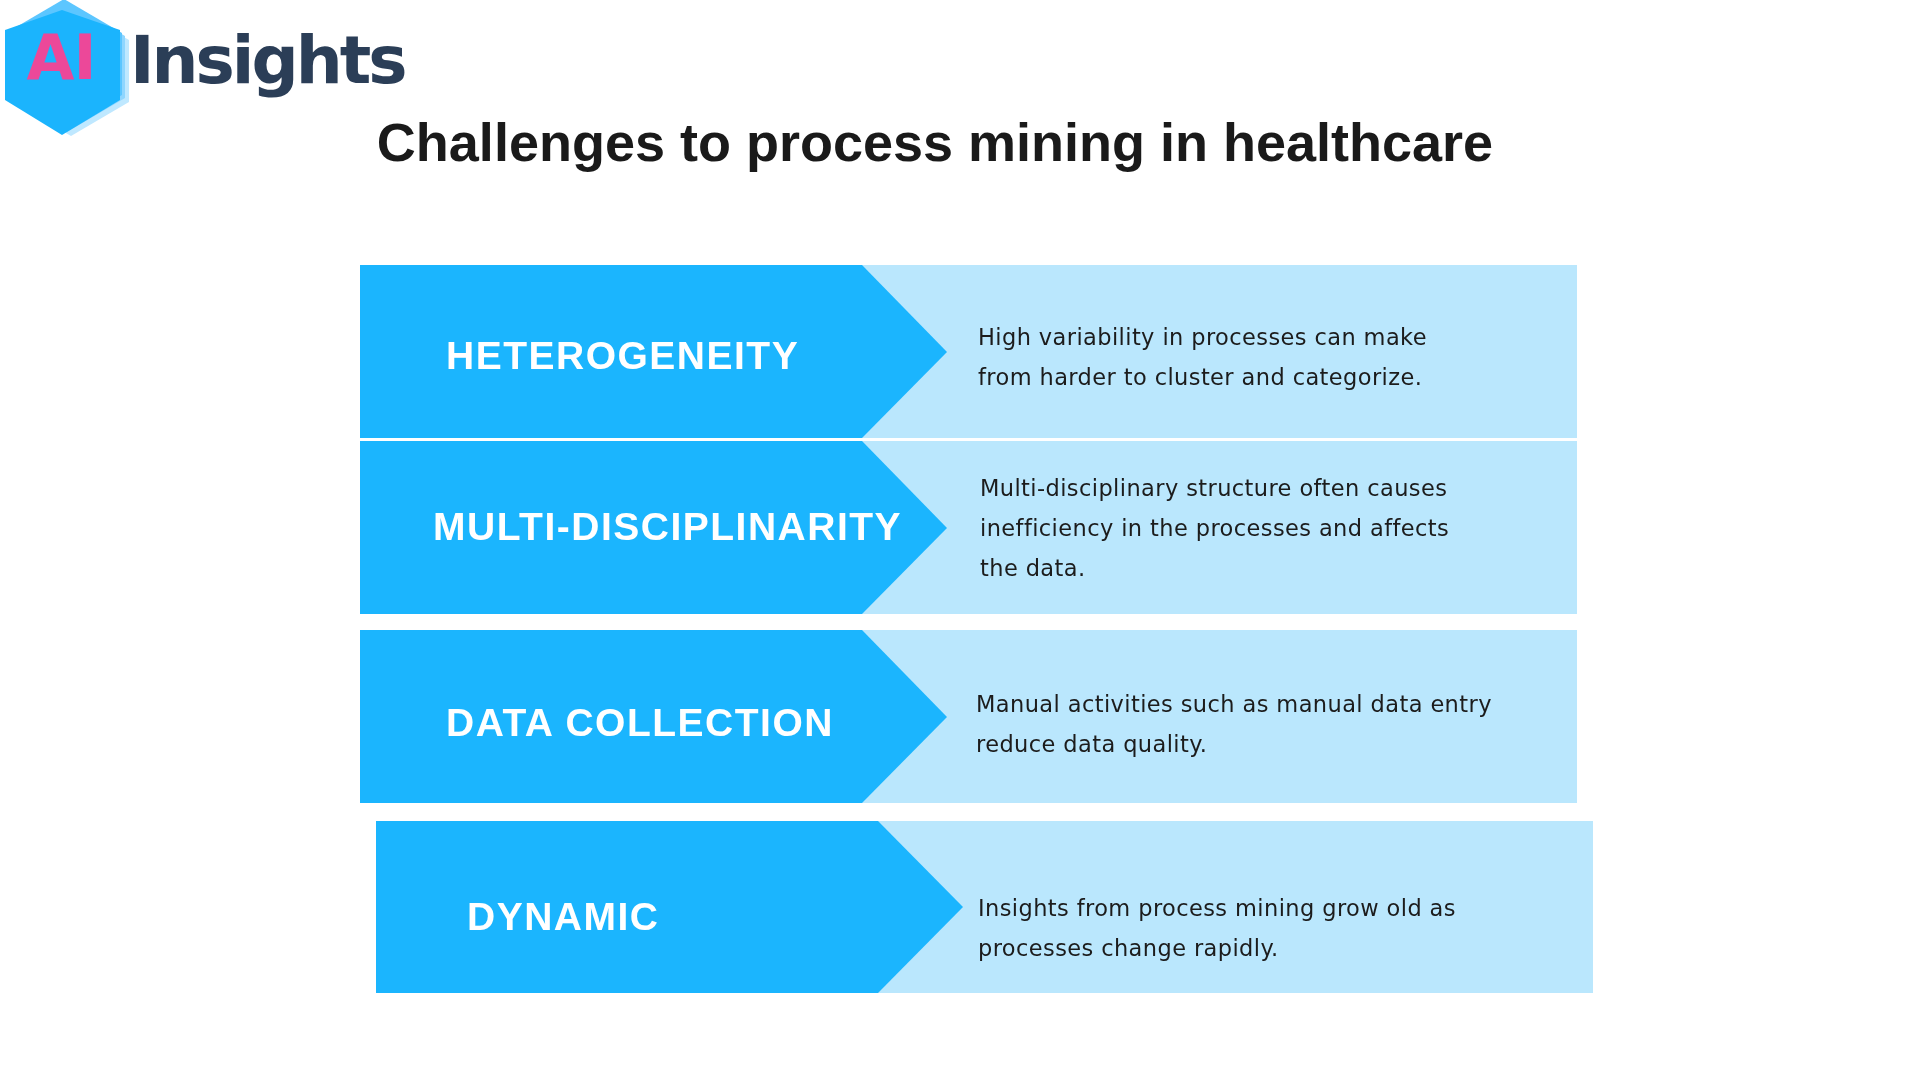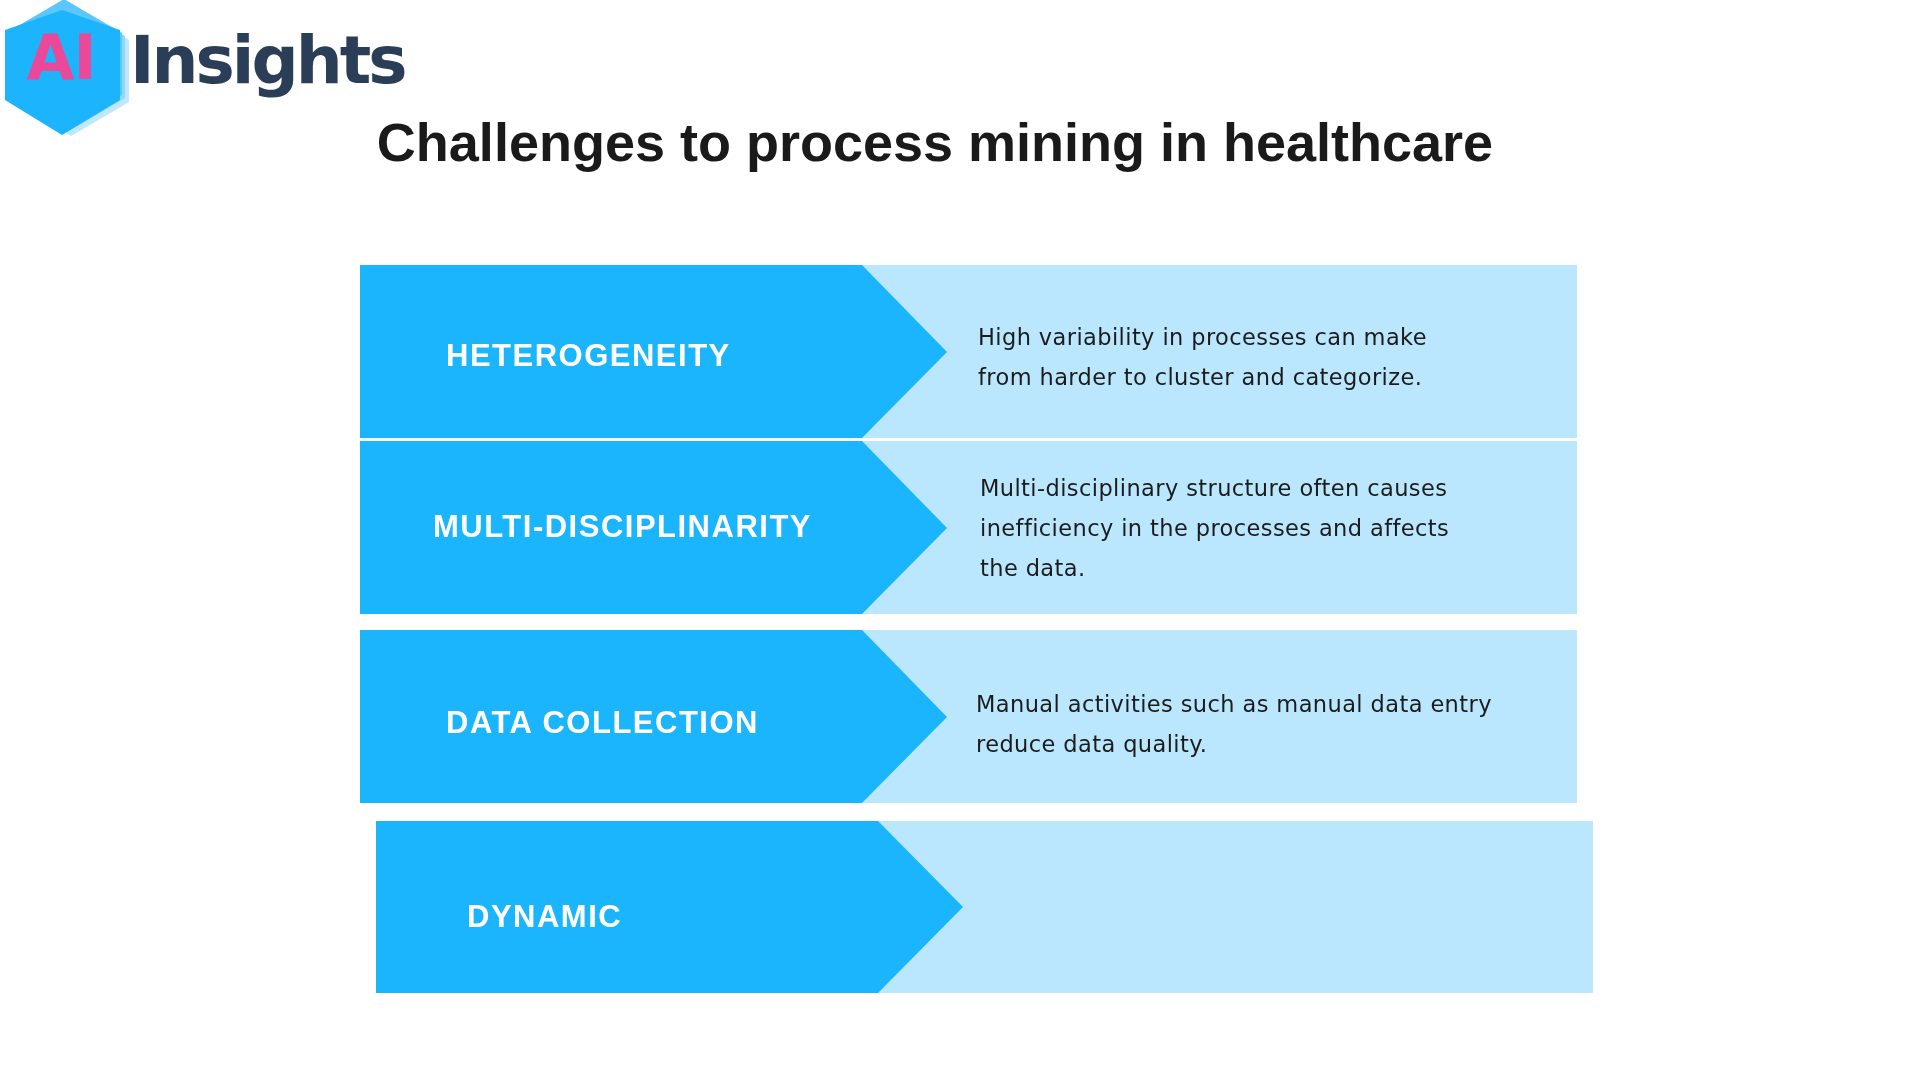--- a/index.html
+++ b/index.html
@@ -23,21 +23,21 @@
   .title {
     position:absolute; left:0; top:112px; width:1870px; text-align:center;
     font-family:"Liberation Sans", sans-serif; font-weight:bold;
     font-size:54px; color:#1a1a1a; line-height:60px;
   }
   .rows { position:absolute; left:360px; top:265px; width:1217px; }
   .row { position:absolute; left:0; width:1217px; height:173px; }
   .row svg { position:absolute; left:0; top:0; }
   .label {
     position:absolute; font-family:"Liberation Sans", sans-serif;
-    font-weight:bold; font-size:31px; color:#ffffff; letter-spacing:1.5px;
+    font-weight:bold; font-size:39px; color:#ffffff; letter-spacing:1.5px;
     white-space:nowrap; line-height:40px;
   }
   .desc {
     position:absolute; font-family:"DejaVu Sans", sans-serif;
     font-size:22.5px; color:#1c1c1c; line-height:40px; letter-spacing:0.4px;
     white-space:pre-line; width:600px;
   }
 </style>
 </head>
 <body>
@@ -87,15 +87,17 @@
     <div class="desc" style="left:616px; top:54px;">Manual activities such as manual data entry
 reduce data quality.</div>
   </div>
 
   <div class="row" style="top:556px;margin-left:16px;">
     <svg width="1217" height="172">
       <rect x="0" y="0" width="1217" height="172" fill="#bae7fd"></rect>
       <polygon points="0,0 502,0 587,86 502,172 0,172" fill="#1bb5fe"></polygon>
     </svg>
     <div class="label" style="left:91px; top:76px;">DYNAMIC</div>
+    <div class="desc" style="left:602px; top:67px;">Insights from process mining grow old as
+processes change rapidly.</div>
   </div>
 
 </div>
 
 </body></html>

